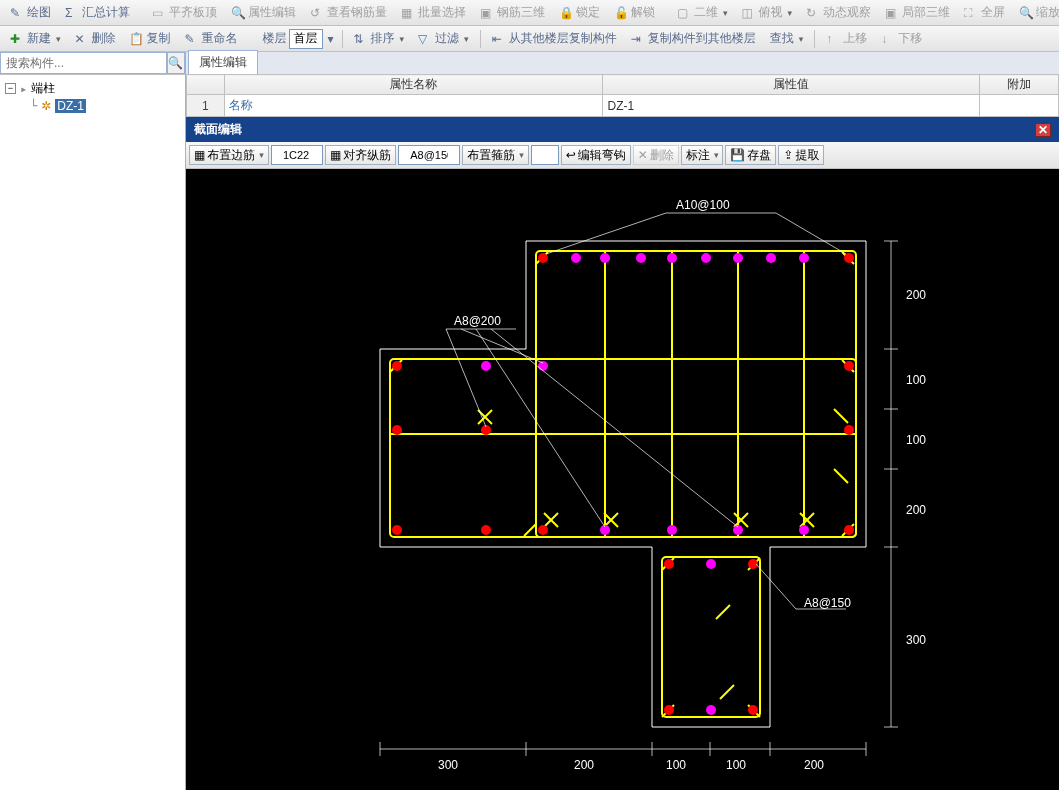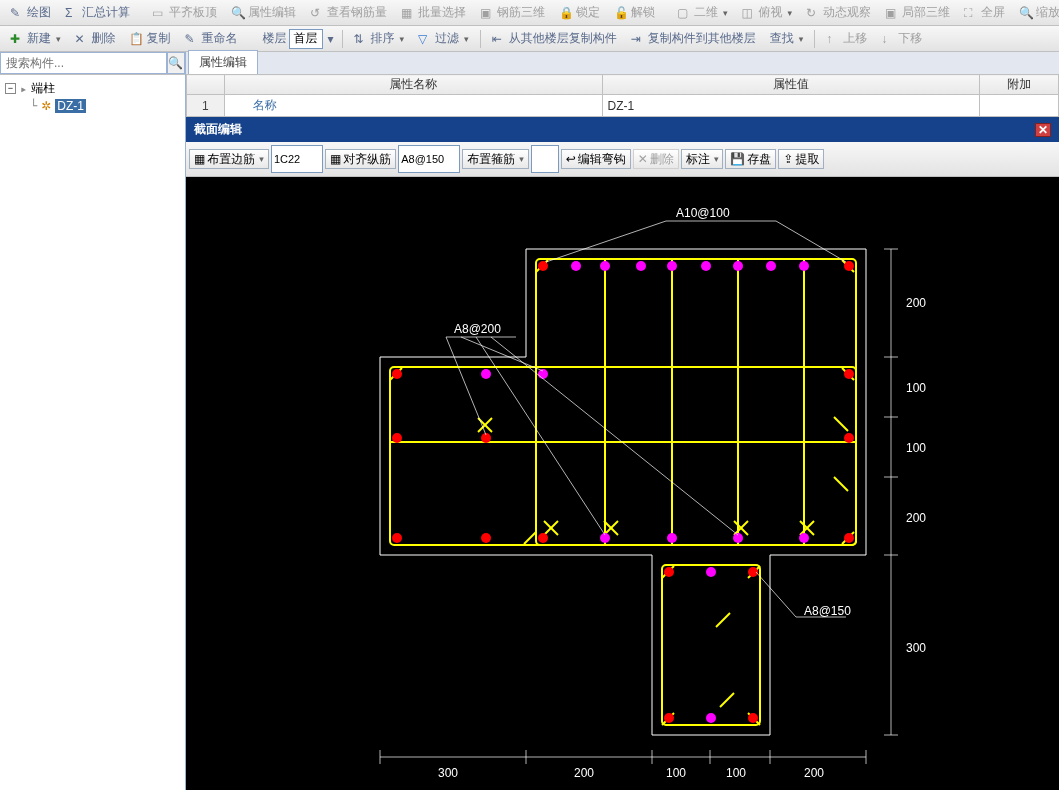--- a/index.html
+++ b/index.html
@@ -23,21 +23,21 @@
 .right-panel { flex: 1; display: flex; flex-direction: column; min-width: 0; }
 .tabbar { display: flex; align-items: flex-end; height: 22px; background: #e3e7f0; padding-left: 2px; }
 .tab { padding: 3px 10px; background: #fff; border: 1px solid #9db3d6; border-bottom: none; font-size: 12px; color: #404040; cursor: pointer; }
 .prop-table { border-collapse: collapse; width: 100%; background: #fff; }
 .prop-table th { background: linear-gradient(#f7f7f7,#e8e8e8); border: 1px solid #c0c0c0; padding: 1px; font-weight: normal; color: #333; }
 .prop-table td { border: 1px solid #c0c0c0; padding: 2px 5px; color: #3a6ea5; }
 .prop-table td.rownum { text-align: center; color: #444; background: #f0f0f0; width: 24px; }
 .section-header { background: #15428b; color: #fff; padding: 4px 8px; font-weight: bold; display: flex; justify-content: space-between; align-items: center; }
 .close-btn { background: #d04040; color: #fff; width: 16px; height: 14px; display: flex; align-items: center; justify-content: center; font-size: 10px; cursor: pointer; border: 1px solid #802020; }
 .editor-toolbar { display: flex; align-items: center; padding: 3px; background: linear-gradient(#f7f7f7,#e3e3e3); border-bottom: 1px solid #c0c0c0; gap: 2px; flex-wrap: nowrap; }
-.et-input { border: 1px solid #7a9ac0; padding: 1px 2px; height: 28px; background: #fff; font-size: 11px; }
+.et-input { border: 1px solid #7a9ac0; padding: 1px 11px; height: 20px; background: #fff; font-size: 11px; }
 .et-btn { display: inline-flex; align-items: center; gap: 2px; padding: 2px 4px; border: 1px solid #a0b0c0; background: linear-gradient(#fff,#e8e8e8); cursor: pointer; height: 20px; font-size: 11px; }
 .et-btn.disabled { color: #a0a0a0; border-color: #d0d0d0; }
 .canvas-area { flex: 1; background: #000; position: relative; overflow: hidden; }
 svg text { font-family: Arial, sans-serif; }
 .floor-select { border: 1px solid #7a9ac0; padding: 1px 4px; background: #fff; height: 20px; display: inline-flex; align-items: center; justify-content: flex-end; }
 </style>
 </head>
 <body>
 
 <div class="toolbar">
@@ -191,21 +191,21 @@
     <table class="prop-table">
       <tbody>
           <tr>
         <th style="width:24px"></th>
         <th style="width:240px">属性名称</th>
         <th style="width:240px">属性值</th>
         <th style="width:50px">附加</th>
       </tr>
       <tr>
         <td class="rownum">1</td>
-        <td style="padding-left:28px">名称</td>
+        <td style="padding-left:4px">名称</td>
         <td style="color:#333">DZ-1</td>
         <td></td>
       </tr>
     </tbody>
       </table>
 
     <div class="section-header">
       <span>截面编辑</span>
       <span class="close-btn">
           <span>✕</span>

